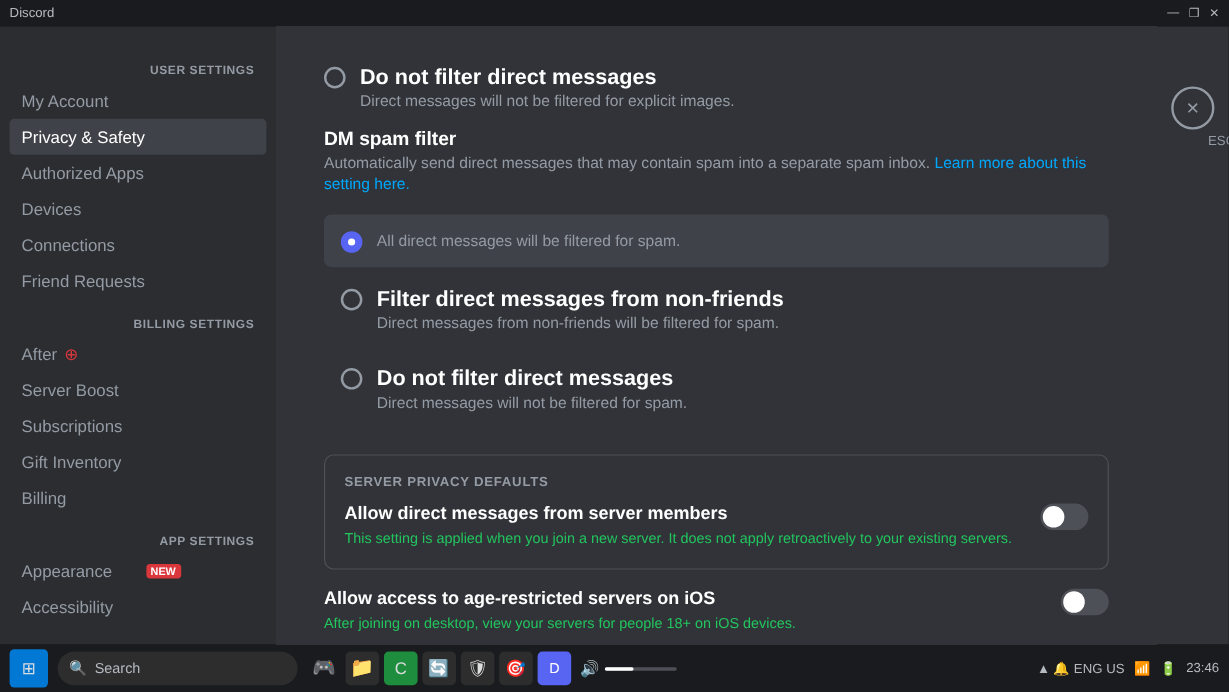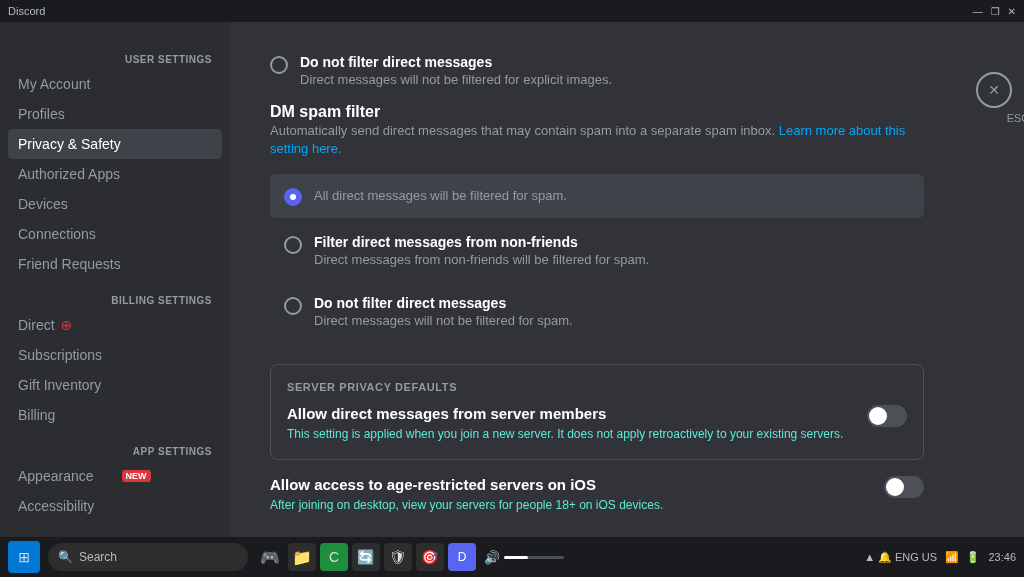--- a/index.html
+++ b/index.html
@@ -150,21 +150,21 @@
       background: #5865f2;
     }
     .radio-circle.checked::after {
       content: '';
       width: 6px;
       height: 6px;
       border-radius: 50%;
       background: #fff;
     }
     .radio-text-title {
-      font-size: 14px;
+      font-size: 18px;
       font-weight: 600;
       color: #fff;
     }
     .radio-text-desc {
       font-size: 13px;
       color: #949ba4;
       margin-top: 2px;
     }
 
     
@@ -197,21 +197,21 @@
       margin-right: 16px;
     }
     .toggle-row-title {
       font-size: 15px;
       font-weight: 600;
       color: #fff;
       margin-bottom: 4px;
     }
     .toggle-row-desc {
       font-size: 12px;
-      color: #5eead4;
+      color: #22c55e;
       line-height: 1.4;
     }
 
     .toggle {
       width: 40px;
       height: 22px;
       border-radius: 11px;
       display: flex;
       align-items: center;
       padding: 2px;
@@ -360,44 +360,44 @@
 </div>
 
 <div class="main-content">
 
   <div class="sidebar">
     <div class="sidebar-section-label">USER SETTINGS</div>
 
     <div class="sidebar-item">
       <span>My Account</span>
     </div>
-    <div class="sidebar-item">
-      <span>Profiles</span>
-    </div>
     <div class="sidebar-item active">
       <span>Privacy &amp; Safety</span>
     </div>
     <div class="sidebar-item">
       <span>Authorized Apps</span>
     </div>
     <div class="sidebar-item">
       <span>Devices</span>
     </div>
     <div class="sidebar-item">
       <span>Connections</span>
     </div>
     <div class="sidebar-item">
       <span>Friend Requests</span>
     </div>
 
     <div class="sidebar-section-label">BILLING SETTINGS</div>
 
     <div class="sidebar-item">
-      <span>Direct</span>
+      <span>After</span>
       <span class="badge-icon">⊕</span>
+    </div>
+    <div class="sidebar-item">
+      <span>Server Boost</span>
     </div>
     <div class="sidebar-item">
       <span>Subscriptions</span>
     </div>
     <div class="sidebar-item">
       <span>Gift Inventory</span>
     </div>
     <div class="sidebar-item">
       <span>Billing</span>
     </div>

